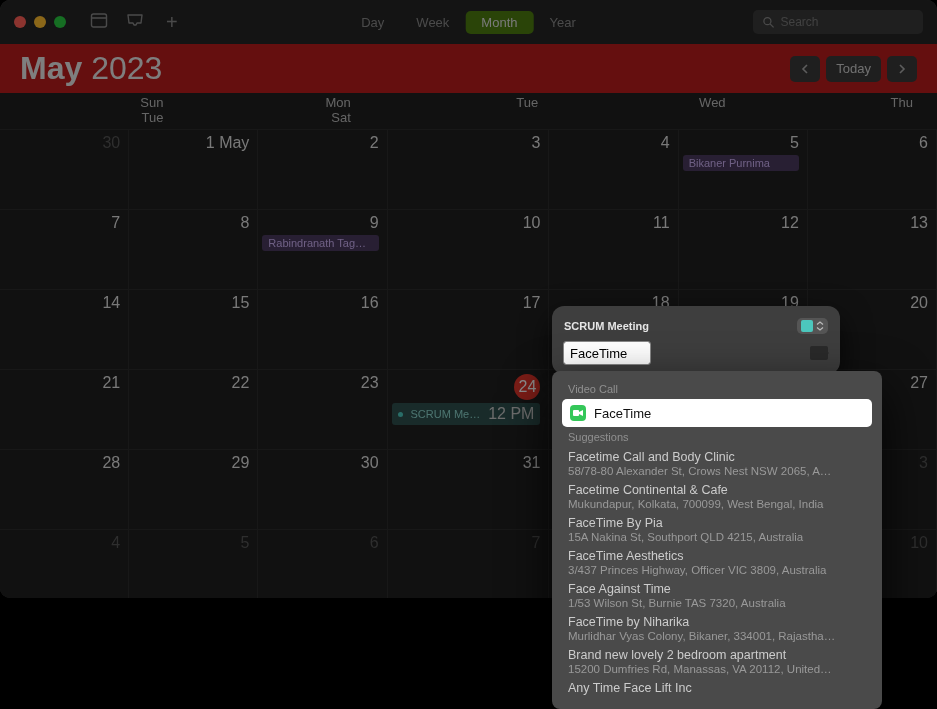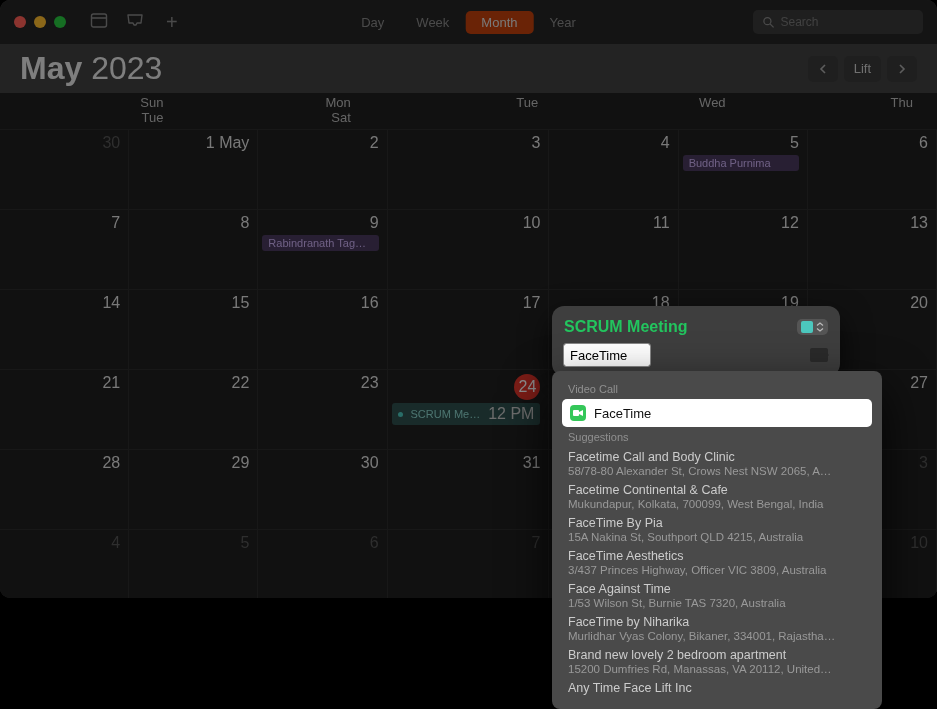--- a/index.html
+++ b/index.html
@@ -13,28 +13,28 @@
   
   .toolbar { display:flex; align-items:center; height:44px; padding:0 14px; background:#262626; position:relative; }
   .traffic { display:flex; gap:8px; }
   .tl { width:12px; height:12px; border-radius:50%; }
   .tl.close{background:#ff5f57;} .tl.min{background:#febc2e;} .tl.max{background:#28c840;}
   .tb-icons { display:flex; gap:18px; margin-left:24px; color:#888; }
   .tb-icons svg { width:18px; height:17px; }
   .plus { margin-left:22px; color:#888; font-size:20px; line-height:1; }
   .view-seg { position:absolute; left:50%; transform:translateX(-50%); display:flex; gap:0; font-size:13px; color:#888; }
   .view-seg div{padding:4px 16px;border-radius:5px;}
-  .view-seg .sel{background:#c2410c;color:#ddd;}
+  .view-seg .sel{background:#4d7c0f;color:#ddd;}
   .search-wrap { margin-left:auto; display:flex; align-items:center; gap:6px; background:#3a3a3a; border-radius:5px; padding:3px 10px; width:170px; height:24px; }
   .search-wrap svg{width:13px;height:13px;fill:#888;}
   .search-wrap input{background:none;border:none;outline:none;color:#ccc;font-size:12px;width:100%;}
   .search-wrap input::placeholder{color:#777;}
 
   
-  .header { display:flex; align-items:center; padding:6px 20px 6px 20px; background:#404040; }
+  .header { display:flex; align-items:center; padding:6px 20px 6px 20px; background:#b91c1c; }
   .title { font-size:32px; color:#e6e6e6; }
   .title b{font-weight:700;}
   .nav { margin-left:auto; display:flex; gap:6px; }
   .nav button { background:#3a3a3a; border:none; color:#ccc; height:26px; border-radius:5px; font-size:13px; padding:0 10px; display:flex; align-items:center; justify-content:center; }
   .nav .arrow{width:30px;padding:0;}
   .nav svg{width:10px;height:10px;fill:#aaa;}
 
   
   .weekdays{display:grid;grid-template-columns:repeat(5,1fr);padding:2px 0 4px;background:#1f1f1f;}
   .weekdays div{text-align:right;padding-right:24px;font-size:13px;color:#b9b9b9;}
@@ -48,21 +48,21 @@
   .today .date span{background:#e0352b;color:#fff;border-radius:50%;display:inline-block;width:26px;height:26px;line-height:26px;text-align:center;}
   .event{margin-top:3px;font-size:11px;padding:2px 6px;border-radius:3px;white-space:nowrap;overflow:hidden;text-overflow:ellipsis;}
   .ev-purple{background:#4a3a5e;color:#c9aef0;}
   .ev-teal{background:#2e4f4d;color:#8bd4cc;display:flex;align-items:center;gap:8px;}
   .ev-teal .dot{width:5px;height:5px;border-radius:50%;background:#4cc7bd;}
   .ev-teal .time{margin-left:auto;color:#c6c6c6;font-size:16px;}
 
   
   .popover{position:absolute;left:552px;top:306px;width:288px;background:#3e3e3e;border-radius:12px;box-shadow:0 12px 30px rgba(0,0,0,.7);z-index:20;padding:12px 12px 10px;}
   .pop-title-row{display:flex;align-items:center;gap:8px;}
-  .pop-title{font-size:16px;font-weight:600;color:#22c55e;flex:1;}
+  .pop-title{font-size:11px;font-weight:600;color:#e5e5e5;flex:1;}
   .pill{display:flex;align-items:center;gap:3px;background:#555;border-radius:5px;padding:2px 4px;}
   .pill .sq{width:12px;height:12px;border-radius:2px;background:#4cc7bd;}
   .pill svg{width:8px;height:10px;fill:#bbb;}
   .inp-row{display:flex;align-items:center;gap:10px;margin-top:8px;}
   .text-in{background:#fff;color:#000;border:none;font-size:13px;padding:3px 6px;width:86px;height:22px;border-radius:2px;outline:1px solid #888;}
   .cam{width:18px;height:14px;background:#2a2a2a;border-radius:2px;position:relative;margin-left:auto;}
   .cam:after{content:"";position:absolute;right:-6px;top:2px;border:5px solid transparent;border-left-color:#2a2a2a;}
 
   
   .dropdown{position:absolute;left:552px;top:371px;width:330px;height:338px;background:#4a4a4a;border-radius:8px;box-shadow:0 20px 50px rgba(0,0,0,.85);z-index:30;padding:8px 10px 10px;overflow:hidden;}
@@ -121,21 +121,21 @@
   <div class="header">
     <div class="title">
       <b>May</b> <span>2023</span>
     </div>
     <div class="nav">
       <button class="arrow">
             <svg viewBox="0 0 10 10">
               <path d="M7 1 3 5l4 4" fill="none" stroke="#aaa" stroke-width="1.6"></path>
             </svg>
           </button>
-      <button>Lift</button>
+      <button>Today</button>
       <button class="arrow">
             <svg viewBox="0 0 10 10">
               <path d="M3 1l4 4-4 4" fill="none" stroke="#aaa" stroke-width="1.6"></path>
             </svg>
           </button>
     </div>
   </div>
 
   <div class="weekdays" id="weekdays">
         <div>Sun</div>
@@ -158,21 +158,21 @@
           <div class="date">2</div>
         </div>
         <div class="cell">
           <div class="date">3</div>
         </div>
         <div class="cell">
           <div class="date">4</div>
         </div>
         <div class="cell">
           <div class="date">5</div>
-          <div class="event ev-purple">Buddha Purnima</div>
+          <div class="event ev-purple">Bikaner Purnima</div>
         </div>
         <div class="cell">
           <div class="date">6</div>
         </div>
         <div class="cell">
           <div class="date">7</div>
         </div>
         <div class="cell">
           <div class="date">8</div>
         </div>

